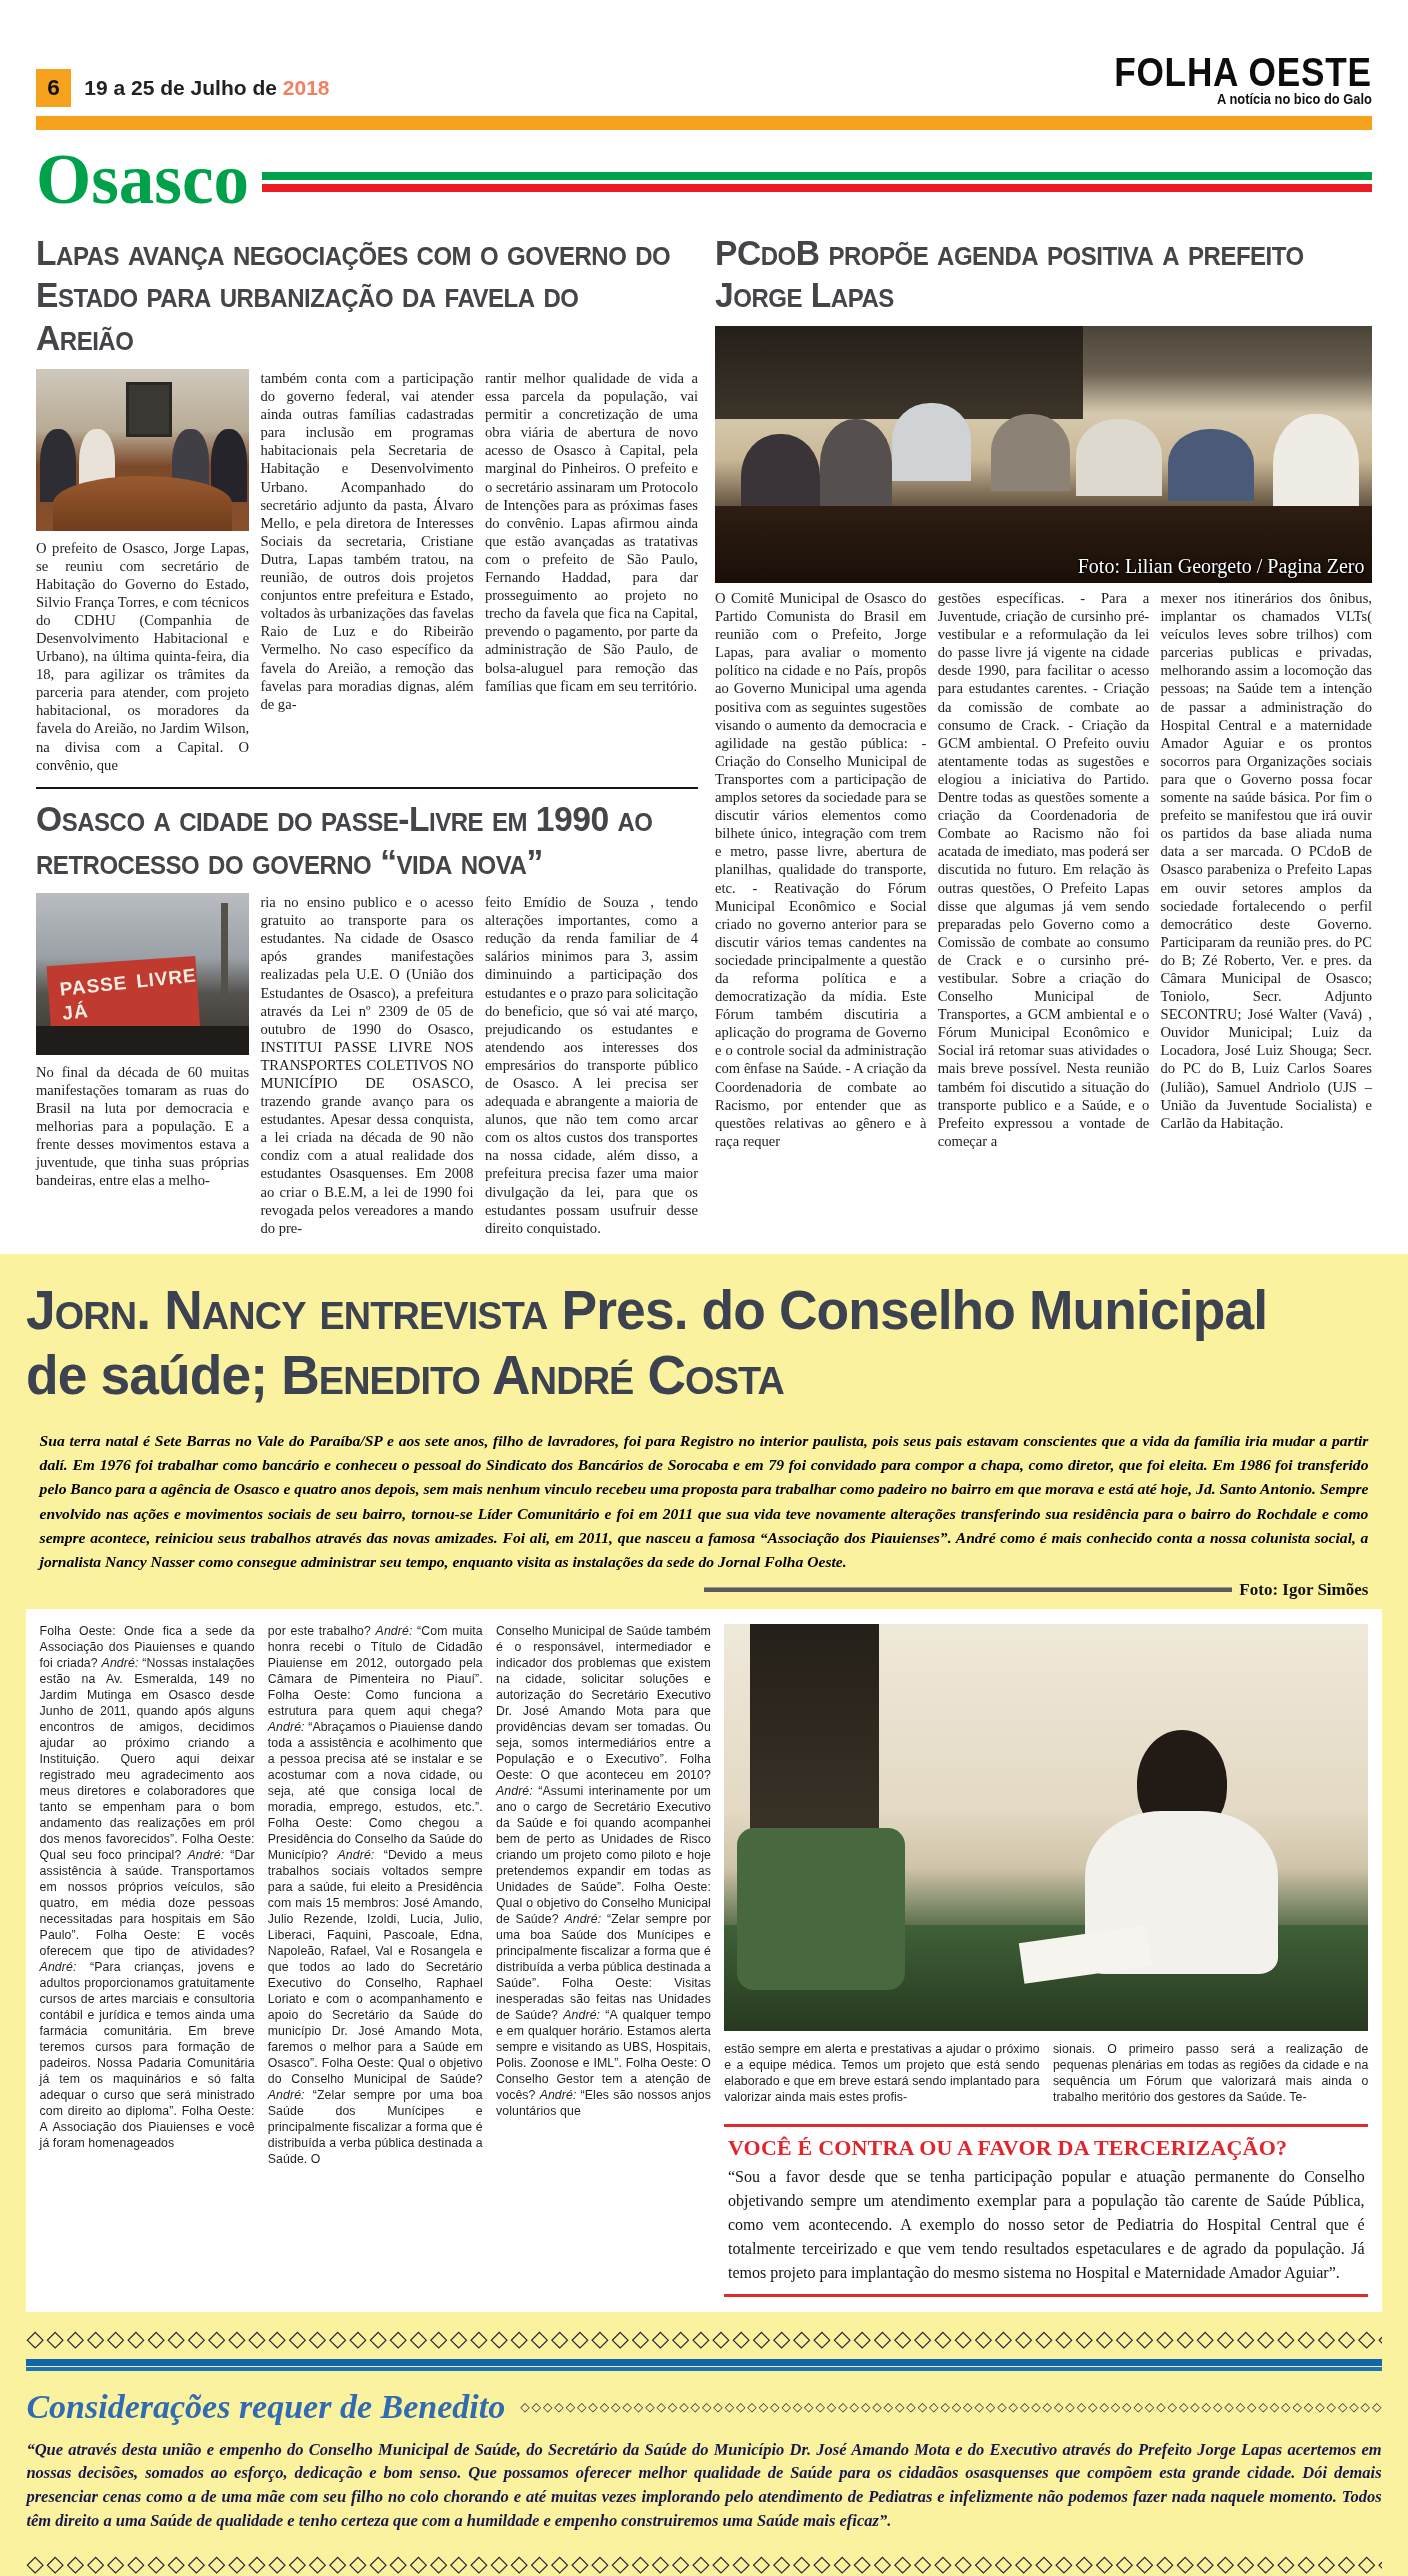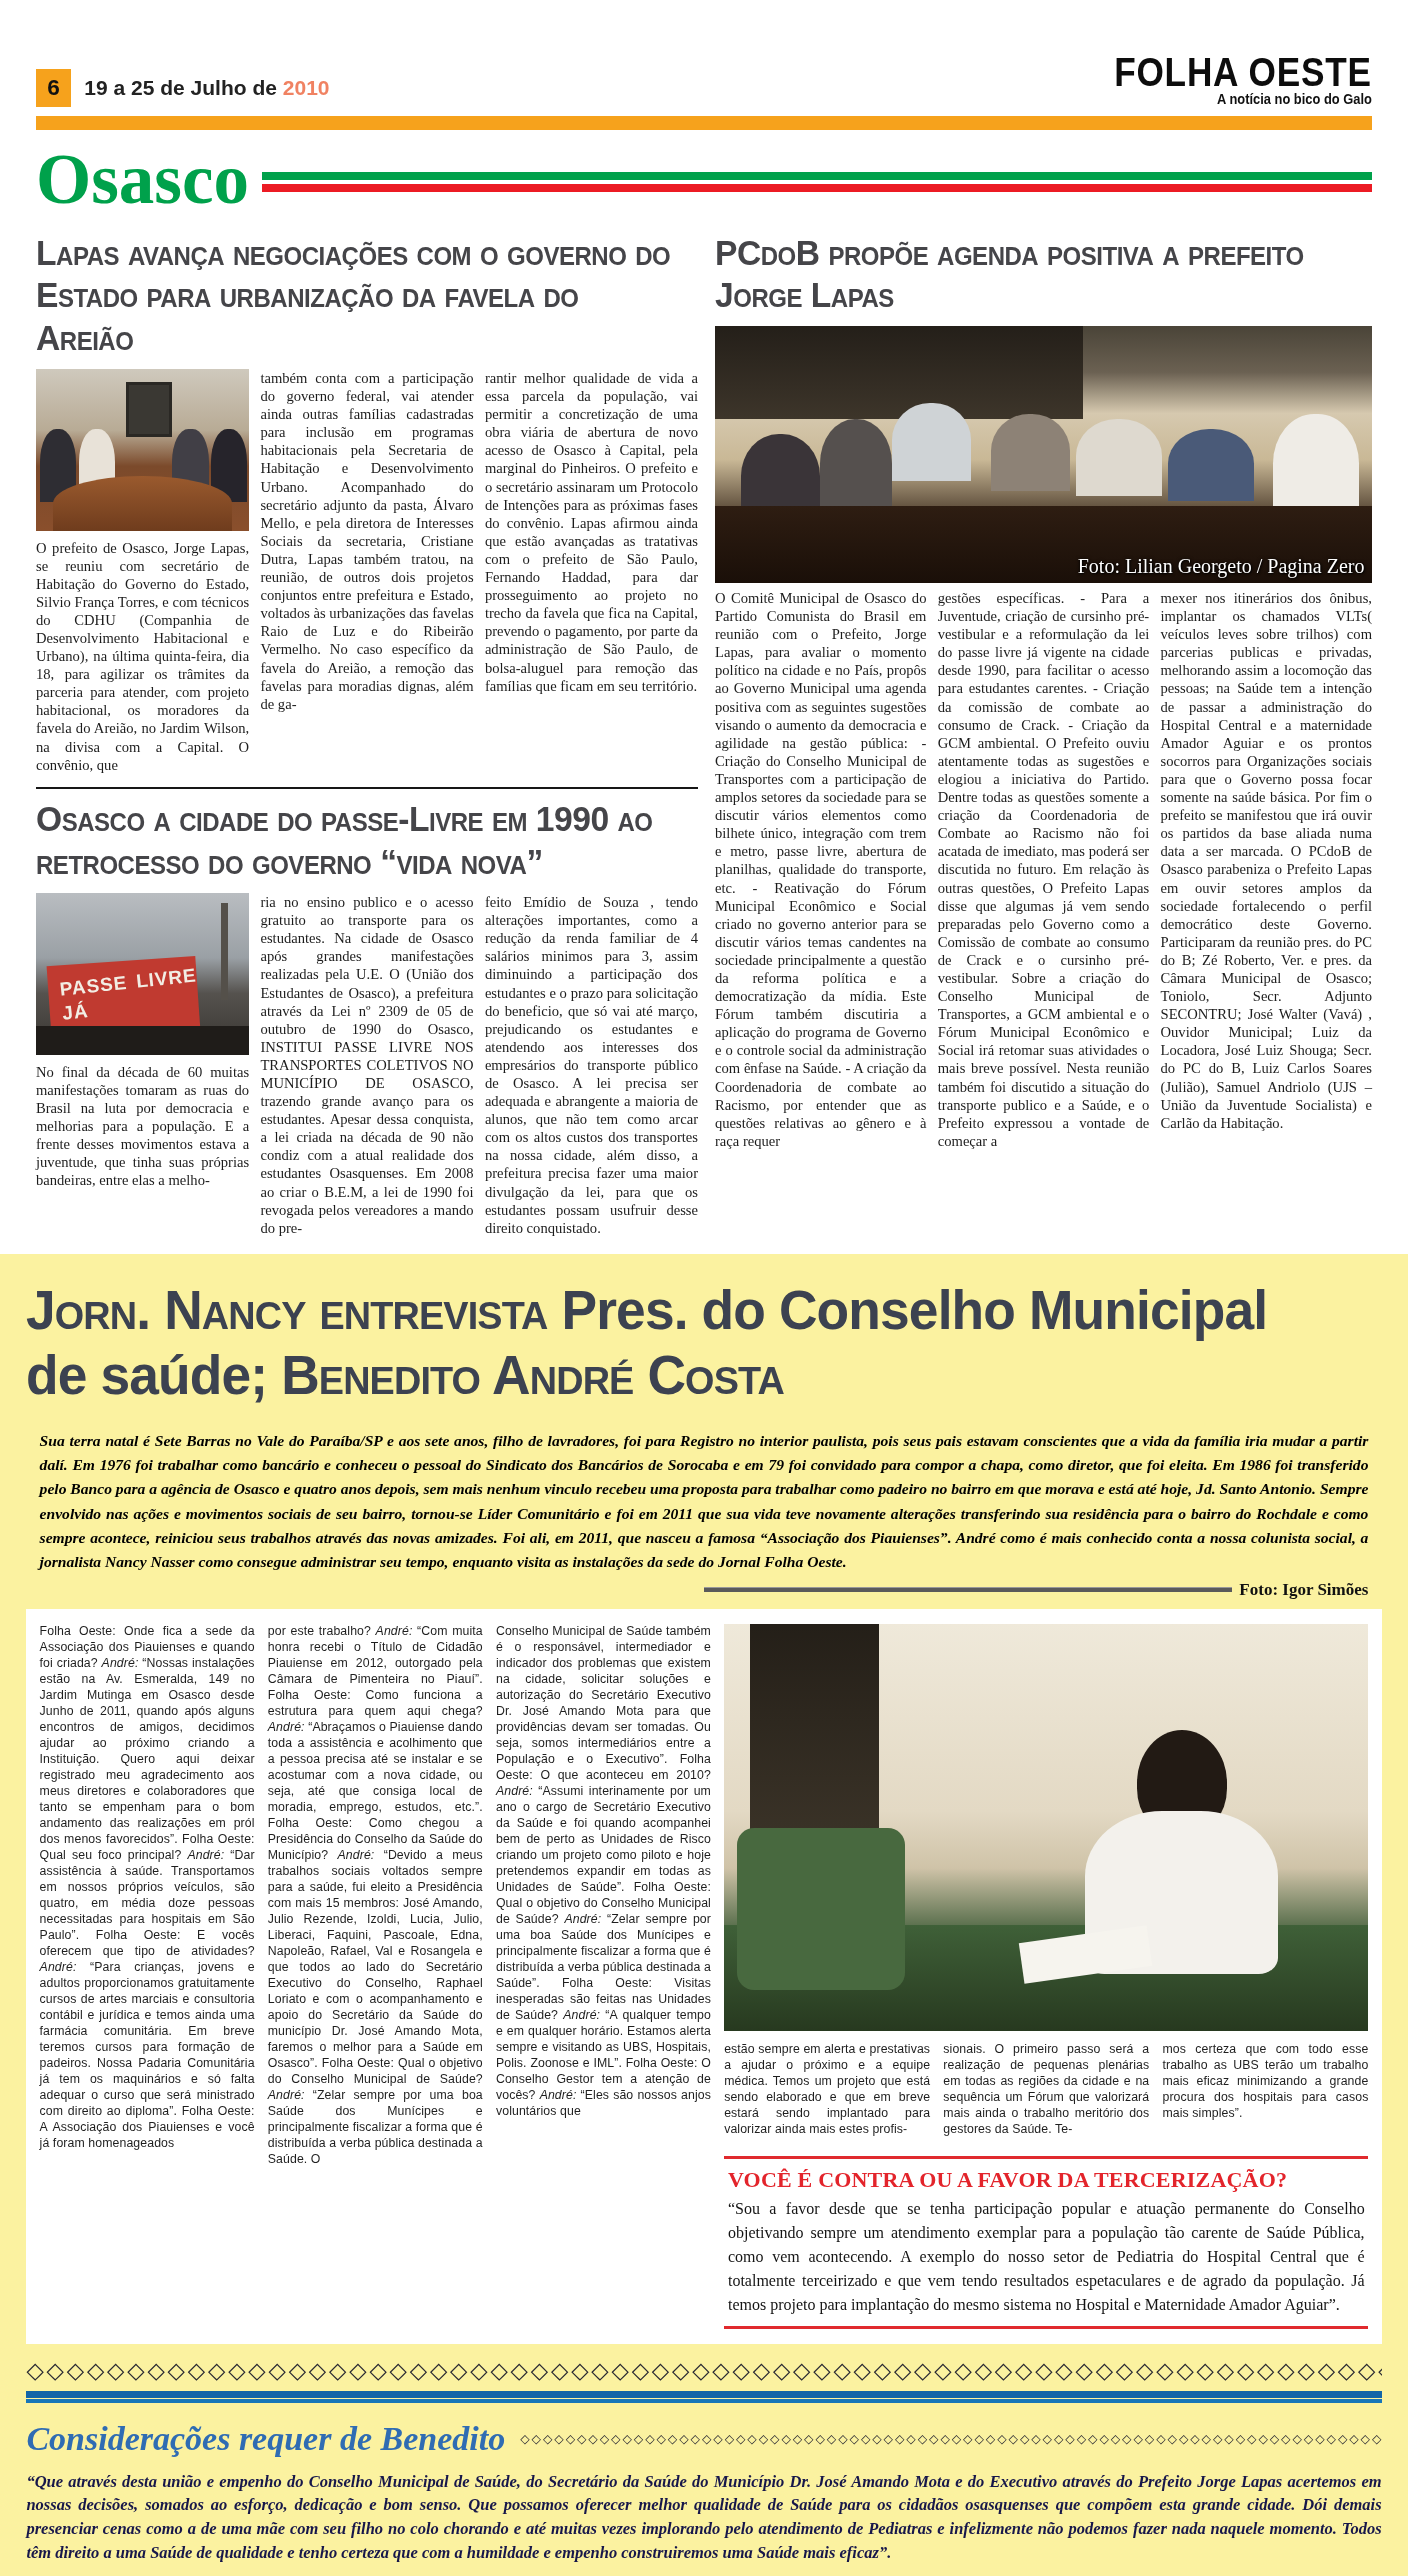--- a/index.html
+++ b/index.html
@@ -111,21 +111,21 @@
 </head>
 <body>
 
 <div class="page">
 
   <header class="hdr">
     <div class="hdr-left">
       <div class="pageno">6</div>
       <div class="date">
         <span>19 a 25 de Julho de</span>
-        <span class="yr">2010</span>
+        <span class="yr">2018</span>
       </div>
     </div>
     <div class="mast">
       <div class="mast-title">FOLHA OESTE</div>
       <div class="tagline">A notícia no bico do Galo</div>
     </div>
   </header>
   <div class="orange-bar"></div>
 
   <div class="section-row">
@@ -223,21 +223,20 @@
           <div class="doorway"></div>
           <div class="sofa"></div>
           <div class="sofa-arm"></div>
           <div class="woman-hair"></div>
           <div class="woman-shirt"></div>
           <div class="papers"></div>
         </div>
         <div class="iv-right-cols">
           <div class="iv-col">estão sempre em alerta e prestativas a ajudar o próximo e a equipe médica. Temos um projeto que está sendo elaborado e que em breve estará sendo implantado para valorizar ainda mais estes profis-</div>
           <div class="iv-col">sionais. O primeiro passo será a realização de pequenas plenárias em todas as regiões da cidade e na sequência um Fórum que valorizará mais ainda o trabalho meritório dos gestores da Saúde. Te-</div>
-          <div class="iv-col">mos certeza que com todo esse trabalho as UBS terão um trabalho mais eficaz minimizando a grande procura dos hospitais para casos mais simples”.</div>
         </div>
         <div class="red-box">
           <div class="red-box-title">VOCÊ É CONTRA OU A FAVOR DA TERCERIZAÇÃO?</div>
           <div class="red-box-body">“Sou a favor desde que se tenha participação popular e atuação permanente do Conselho objetivando sempre um atendimento exemplar para a população tão carente de Saúde Pública, como vem acontecendo. A exemplo do nosso setor de Pediatria do Hospital Central que é totalmente terceirizado e que vem tendo resultados espetaculares e de agrado da população. Já temos projeto para implantação do mesmo sistema no Hospital e Maternidade Amador Aguiar”.</div>
         </div>
       </div>
     </div>
 
     <div class="diamond-row">◇◇◇◇◇◇◇◇◇◇◇◇◇◇◇◇◇◇◇◇◇◇◇◇◇◇◇◇◇◇◇◇◇◇◇◇◇◇◇◇◇◇◇◇◇◇◇◇◇◇◇◇◇◇◇◇◇◇◇◇◇◇◇◇◇◇◇◇◇◇◇◇◇◇◇◇◇◇◇◇◇◇◇◇◇◇◇◇◇◇</div>
     <div class="blue-rule"></div>

